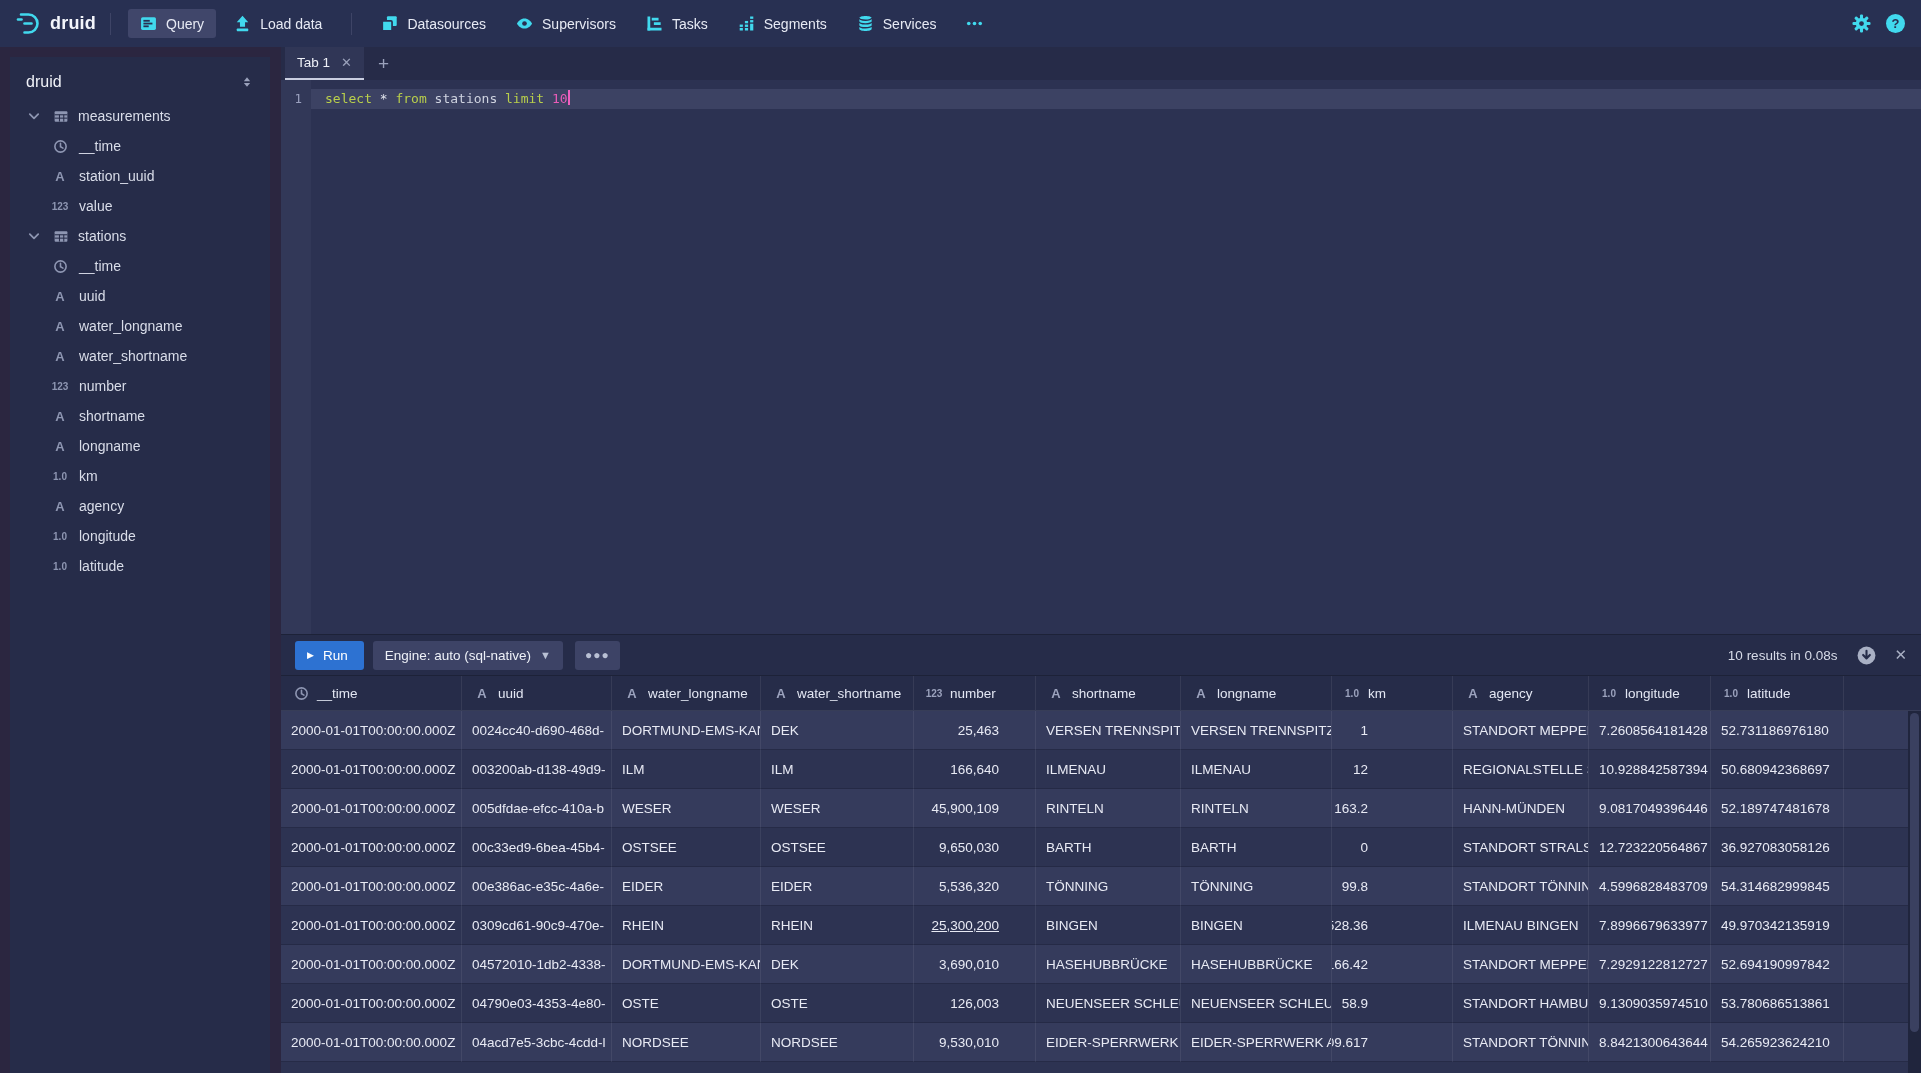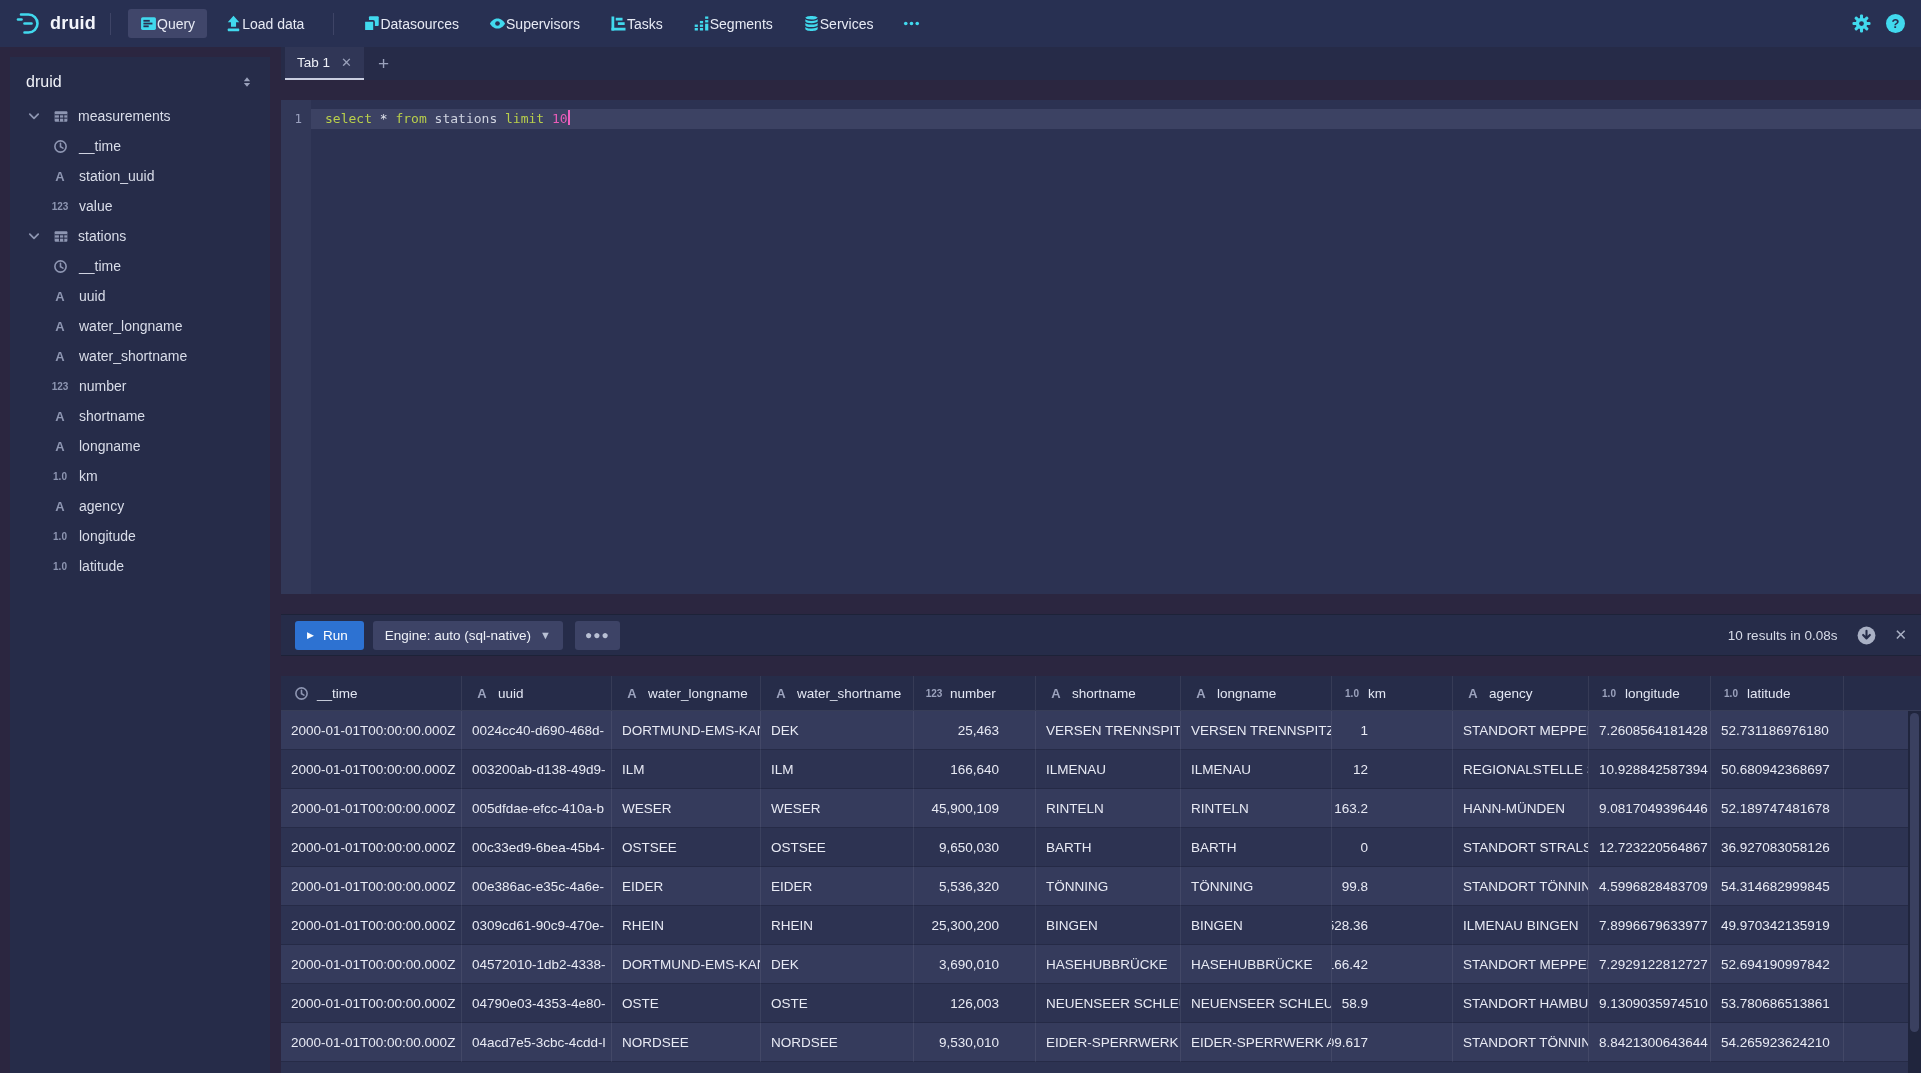--- a/index.html
+++ b/index.html
@@ -16,21 +16,21 @@
   .topnav {
     height: 47px; background: #283052;
     display: flex; align-items: center;
     padding: 0 16px 0 14px;
   }
   .logo { display: flex; align-items: center; gap: 9px; cursor: pointer; }
   .logo-text { font-size: 18px; font-weight: 700; color: #f3f5fb; letter-spacing: .2px; }
   .nav-divider { width: 1px; height: 22px; background: #3e4466; margin: 0 14px; }
   .nav-items { display: flex; align-items: center; height: 100%; }
   .nav-item {
-    display: flex; align-items: center; 
+    display: flex; align-items: center; gap: 9px;
     padding: 6px 12px; margin: 0 3px; border-radius: 3px;
     color: #e7eaf4; cursor: pointer; white-space: nowrap;
   }
   .nav-item.active { background: #40466a; }
   .nav-icon { width: 17px; height: 17px; display: flex; align-items: center; justify-content: center; }
   .nav-spacer { flex: 1; }
   .nav-right { display: flex; align-items: center; gap: 15px; }
   .gear-btn { cursor: pointer; }
   .help-badge {
     width: 19px; height: 19px; border-radius: 50%;
@@ -54,21 +54,21 @@
   .tree-row {
     height: 30px; display: flex; align-items: center;
     color: #d9dde9; cursor: pointer; white-space: nowrap; font-size: 14px;
   }
   .tree-table { padding-left: 14px; gap: 7px; }
   .tree-field { padding-left: 40px; gap: 9px; }
   .glyph-box { width: 20px; display: flex; justify-content: center; align-items: center; flex: none; }
   .g-a { color: #8e96b2; font-weight: 700; font-size: 13px; }
   .g-num { color: #8e96b2; font-weight: 700; font-size: 10px; letter-spacing: 0; }
 
-  .main { flex: 1; margin-left: 11px; display: flex; flex-direction: column; min-width: 0; gap: 20px; }
+  .main { flex: 1; margin-left: 11px; display: flex; flex-direction: column; min-width: 0; }
 
   
   .tabbar { height: 33px; background: #262b48; display: flex; align-items: stretch; padding-left: 4px; }
   .tab {
     display: flex; align-items: center; gap: 11px; padding: 0 12px;
     background: #303656; border-bottom: 2px solid #c9cee0;
     color: #eef0f7; font-size: 13.5px; cursor: pointer;
   }
   .tab-close { color: #9aa1bb; font-size: 13px; cursor: pointer; }
   .tab-plus { color: #9aa1bb; font-size: 19px; display: flex; align-items: center; padding: 0 14px; cursor: pointer; }
@@ -596,21 +596,21 @@
             <div class="td" style="width: 136px;">STANDORT TÖNNING</div>
             <div class="td" style="width: 122px;">4.5996828483709</div>
             <div class="td" style="width: 133px;">54.314682999845</div>
             <div class="td fill"></div>
           </div>
           <div class="tr even">
             <div class="td" style="width: 181px;">2000-01-01T00:00:00.000Z</div>
             <div class="td" style="width: 150px;">0309cd61-90c9-470e-</div>
             <div class="td" style="width: 149px;">RHEIN</div>
             <div class="td" style="width: 153px;">RHEIN</div>
-            <div class="td right" style="width: 122px; padding-right: 36px;">25,300,200</div>
+            <div class="td right" style="width: 122px; padding-right: 36px; text-decoration: underline;">25,300,200</div>
             <div class="td" style="width: 145px;">BINGEN</div>
             <div class="td" style="width: 151px;">BINGEN</div>
             <div class="td right" style="width: 121px; padding-right: 84px;">528.36</div>
             <div class="td" style="width: 136px;">ILMENAU BINGEN</div>
             <div class="td" style="width: 122px;">7.8996679633977</div>
             <div class="td" style="width: 133px;">49.970342135919</div>
             <div class="td fill"></div>
           </div>
           <div class="tr odd">
             <div class="td" style="width: 181px;">2000-01-01T00:00:00.000Z</div>

